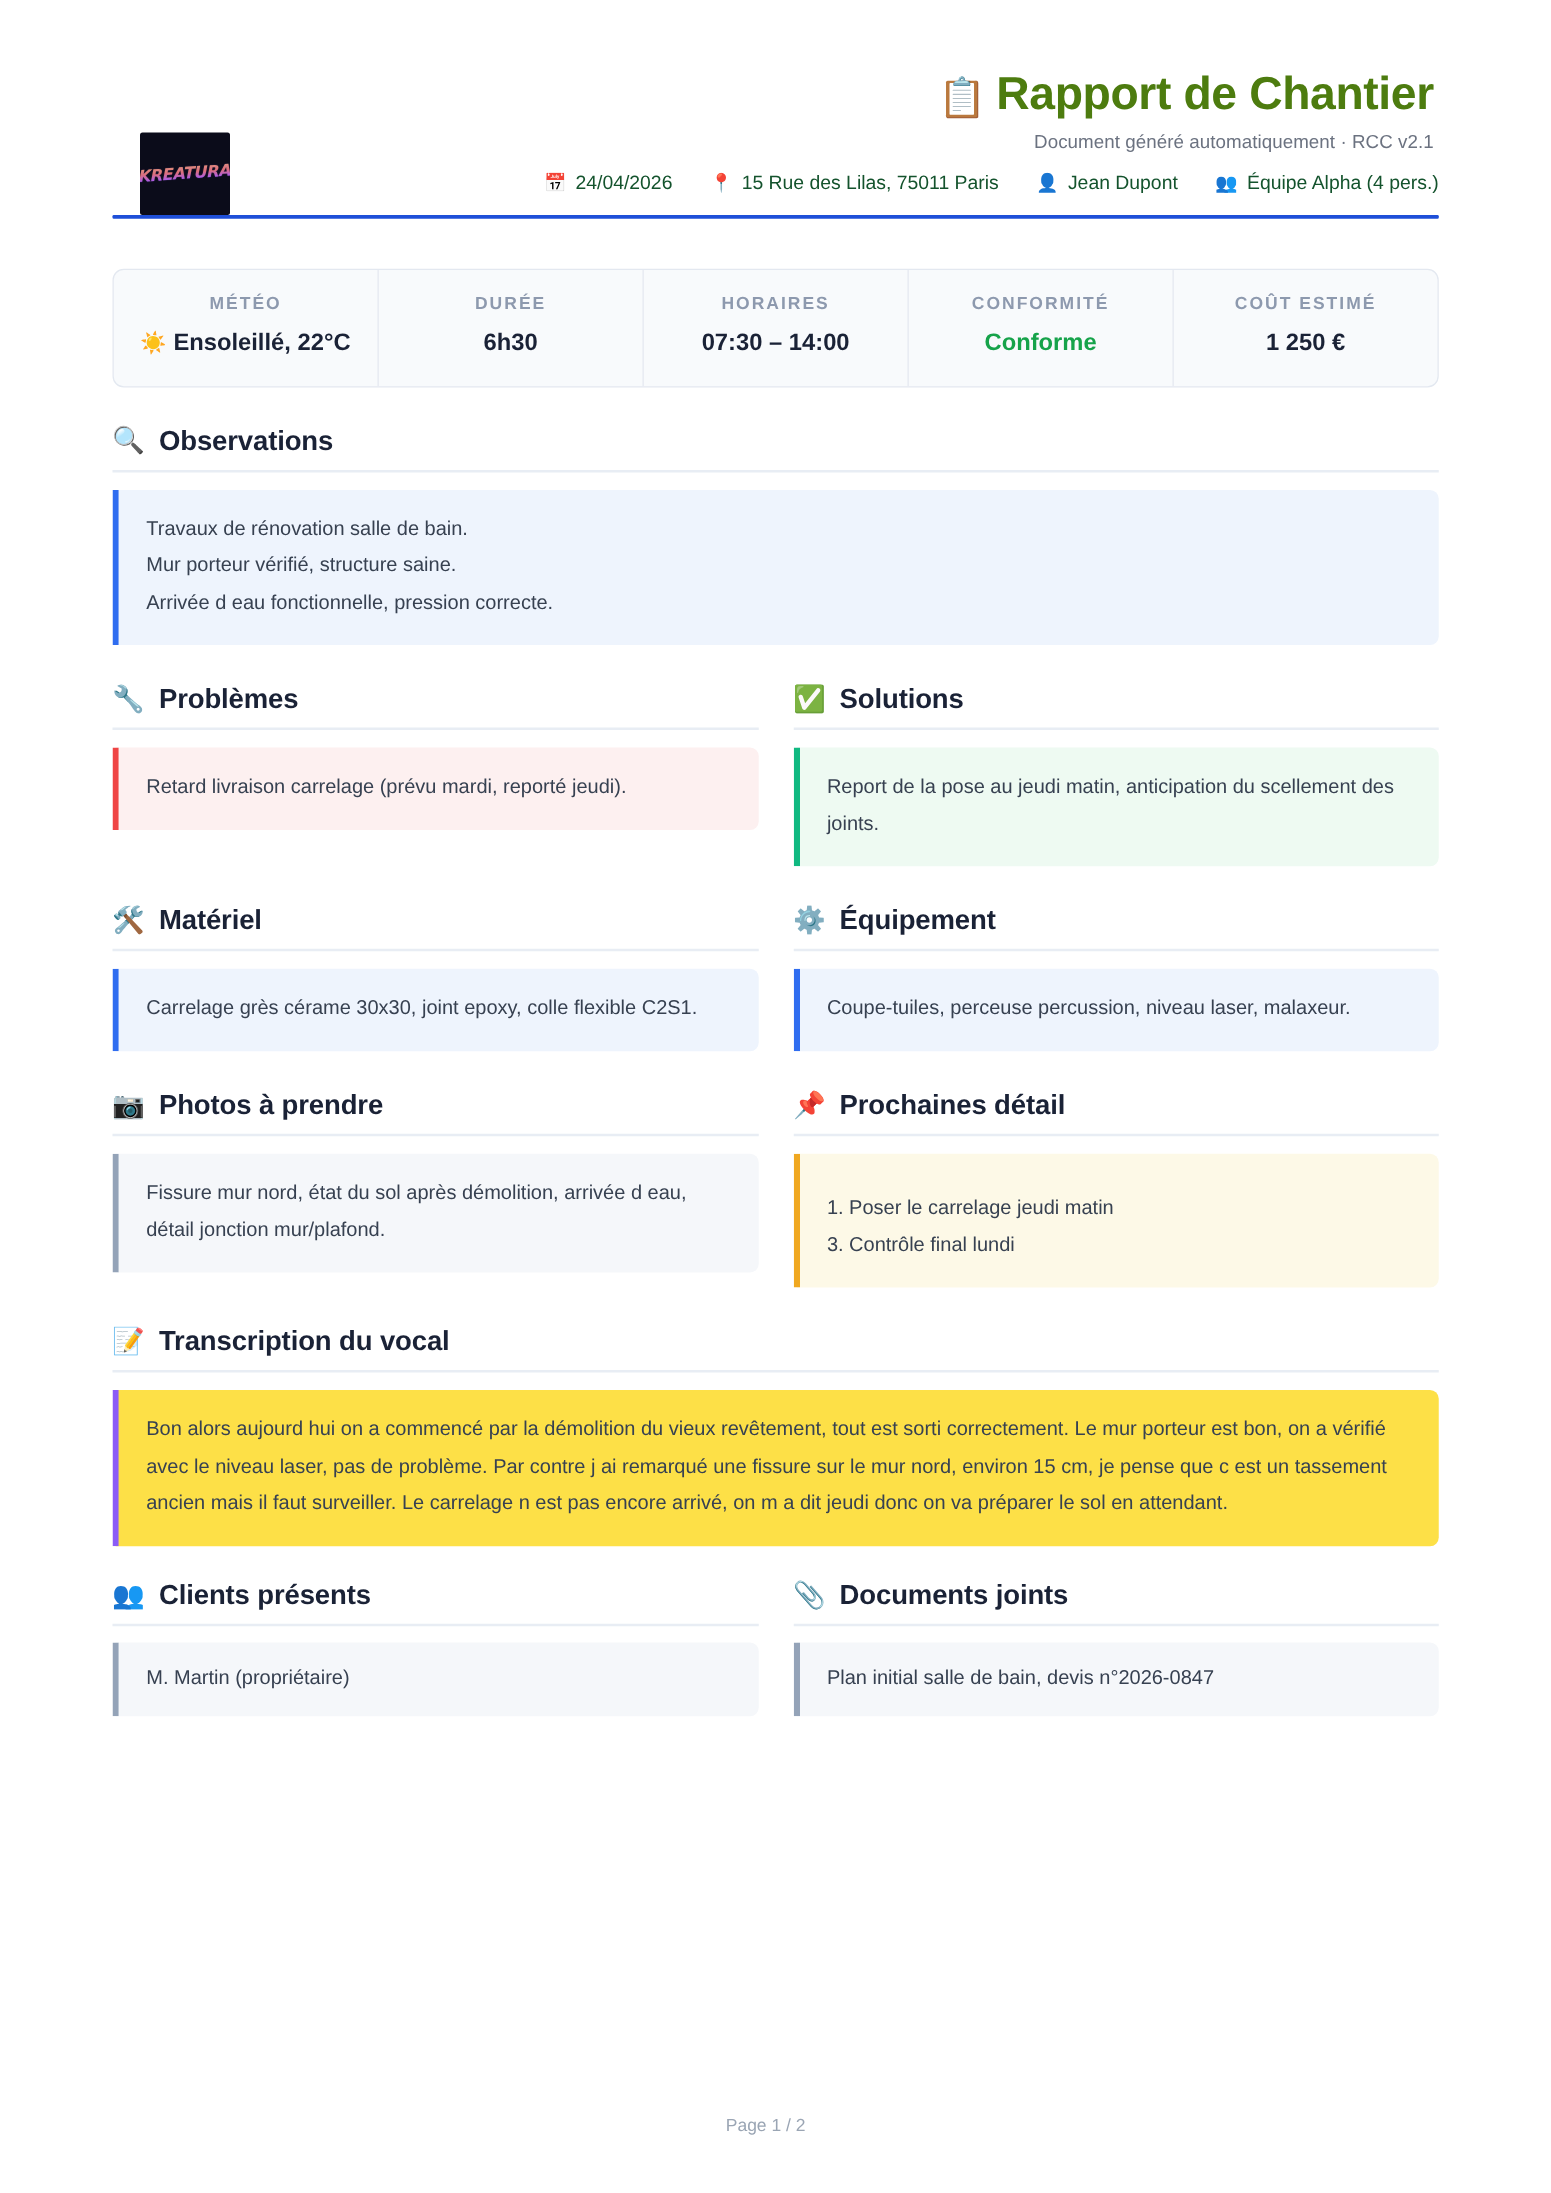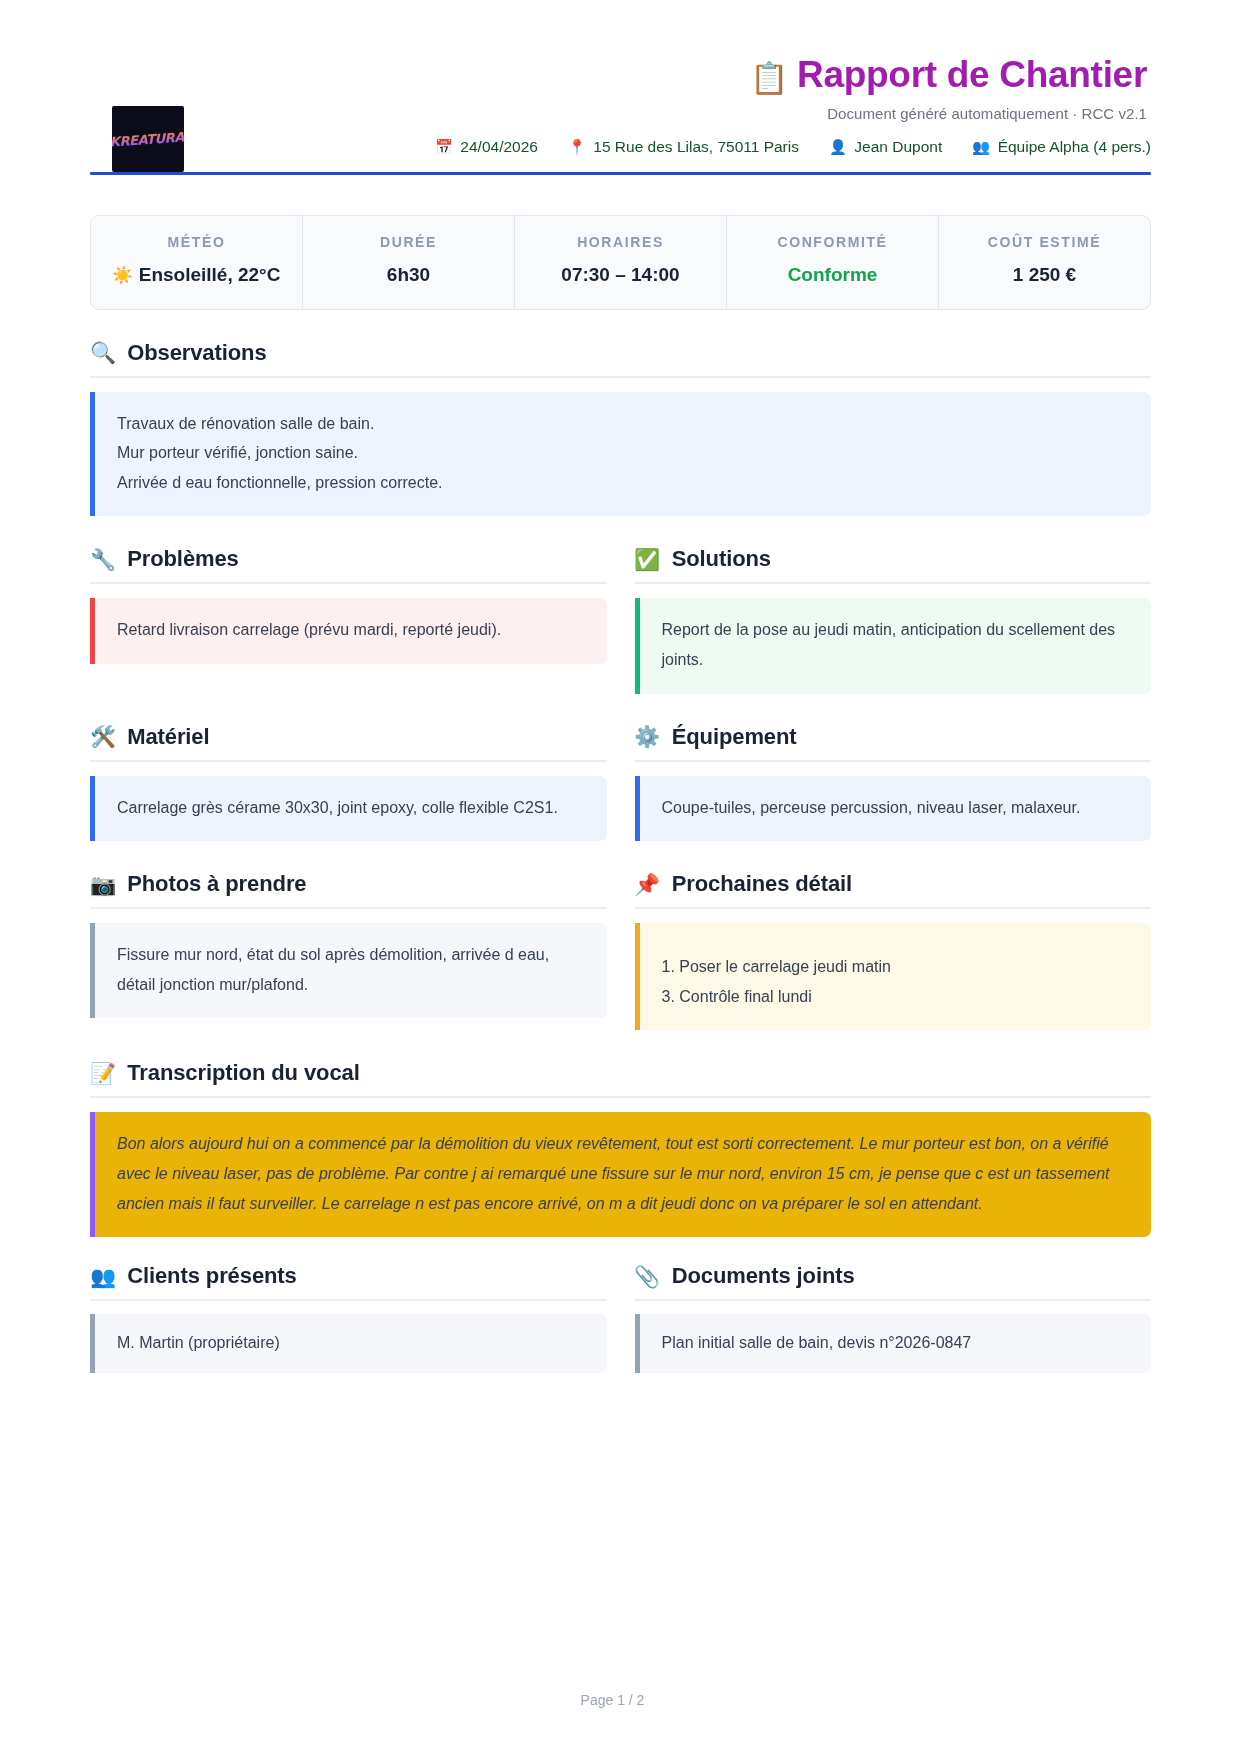--- a/index.html
+++ b/index.html
@@ -59,21 +59,21 @@
   }
 
   .title-row {
     text-align: right;
     padding-right: 4px;
   }
 
   .doc-title {
     font-size: 37px;
     font-weight: bold;
-    color: #a21caf;
+    color: #4d7c0f;
     letter-spacing: -0.3px;
     line-height: 1.16;
     white-space: nowrap;
   }
   .doc-title .tico { font-size: 31px; margin-right: 8px; vertical-align: -2px; }
 
   .doc-sub {
     margin-top: 8px;
     font-size: 15px;
     color: #6b7280;
@@ -154,21 +154,21 @@
     border-radius: 0 7px 7px 0;
     font-size: 16px;
     line-height: 1.85;
     color: #374151;
   }
   .block.blue   { background: #eef4fd; border-left: 5px solid #2f6df0; }
   .block.red    { background: #fdf0f0; border-left: 5px solid #ef4444; }
   .block.green  { background: #eefaf2; border-left: 5px solid #10b981; }
   .block.gray   { background: #f5f7fa; border-left: 5px solid #94a3b8; }
   .block.amber  { background: #fdf9e7; border-left: 5px solid #f0a820; }
-  .block.purple { background: #eab308; border-left: 5px solid #8b5cf6; font-style: italic; }
+  .block.purple { background: #fde047; border-left: 5px solid #8b5cf6; }
   .block p { margin: 0; }
 
   .two-col {
     display: flex;
     gap: 28px;
     margin-top: 30px;
   }
   .col { flex: 1 1 0; min-width: 0; }
 
   .steps { list-style: none; counter-reset: s; margin-top: 12px; }
@@ -236,21 +236,21 @@
     </div>
   </div>
 
   <div class="section">
     <div class="sec-head">
       <span class="sec-icon">🔍</span>
       <span class="sec-title">Observations</span>
     </div>
     <div class="block blue">
       <p>Travaux de rénovation salle de bain.</p>
-      <p>Mur porteur vérifié, jonction saine.</p>
+      <p>Mur porteur vérifié, structure saine.</p>
       <p>Arrivée d eau fonctionnelle, pression correcte.</p>
     </div>
   </div>
 
   <div class="two-col">
     <div class="col">
       <div class="sec-head">
         <span class="sec-icon">🔧</span>
         <span class="sec-title">Problèmes</span>
       </div>

